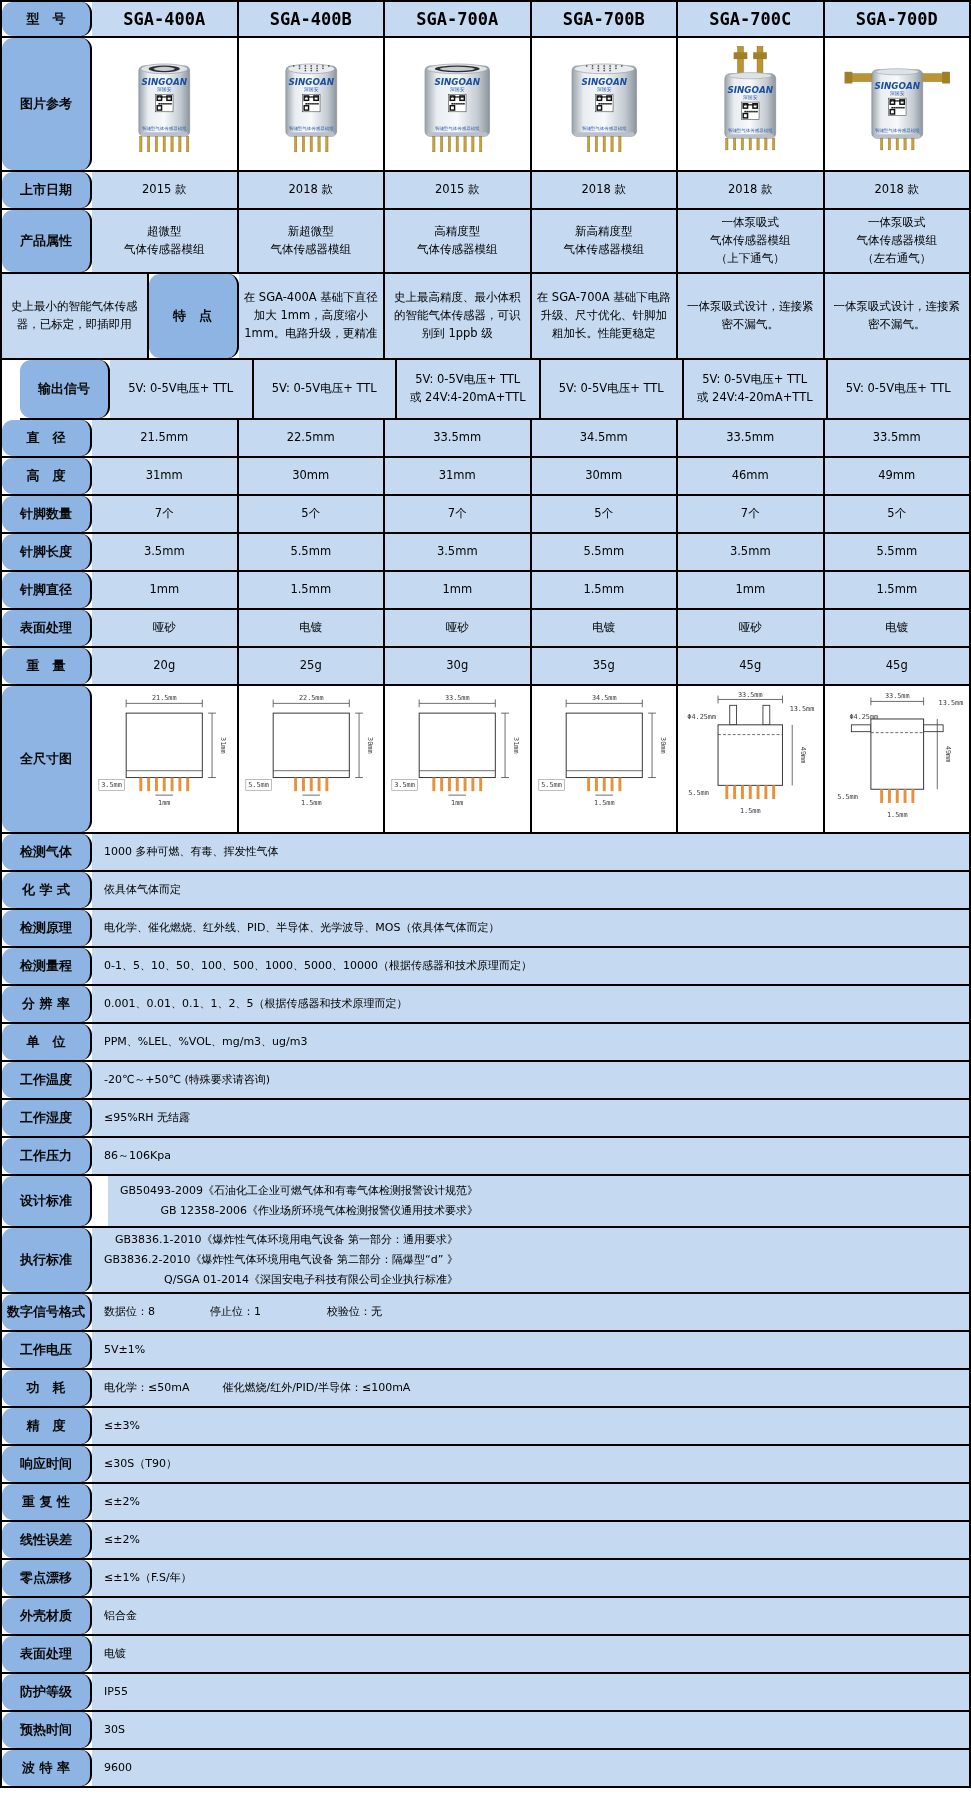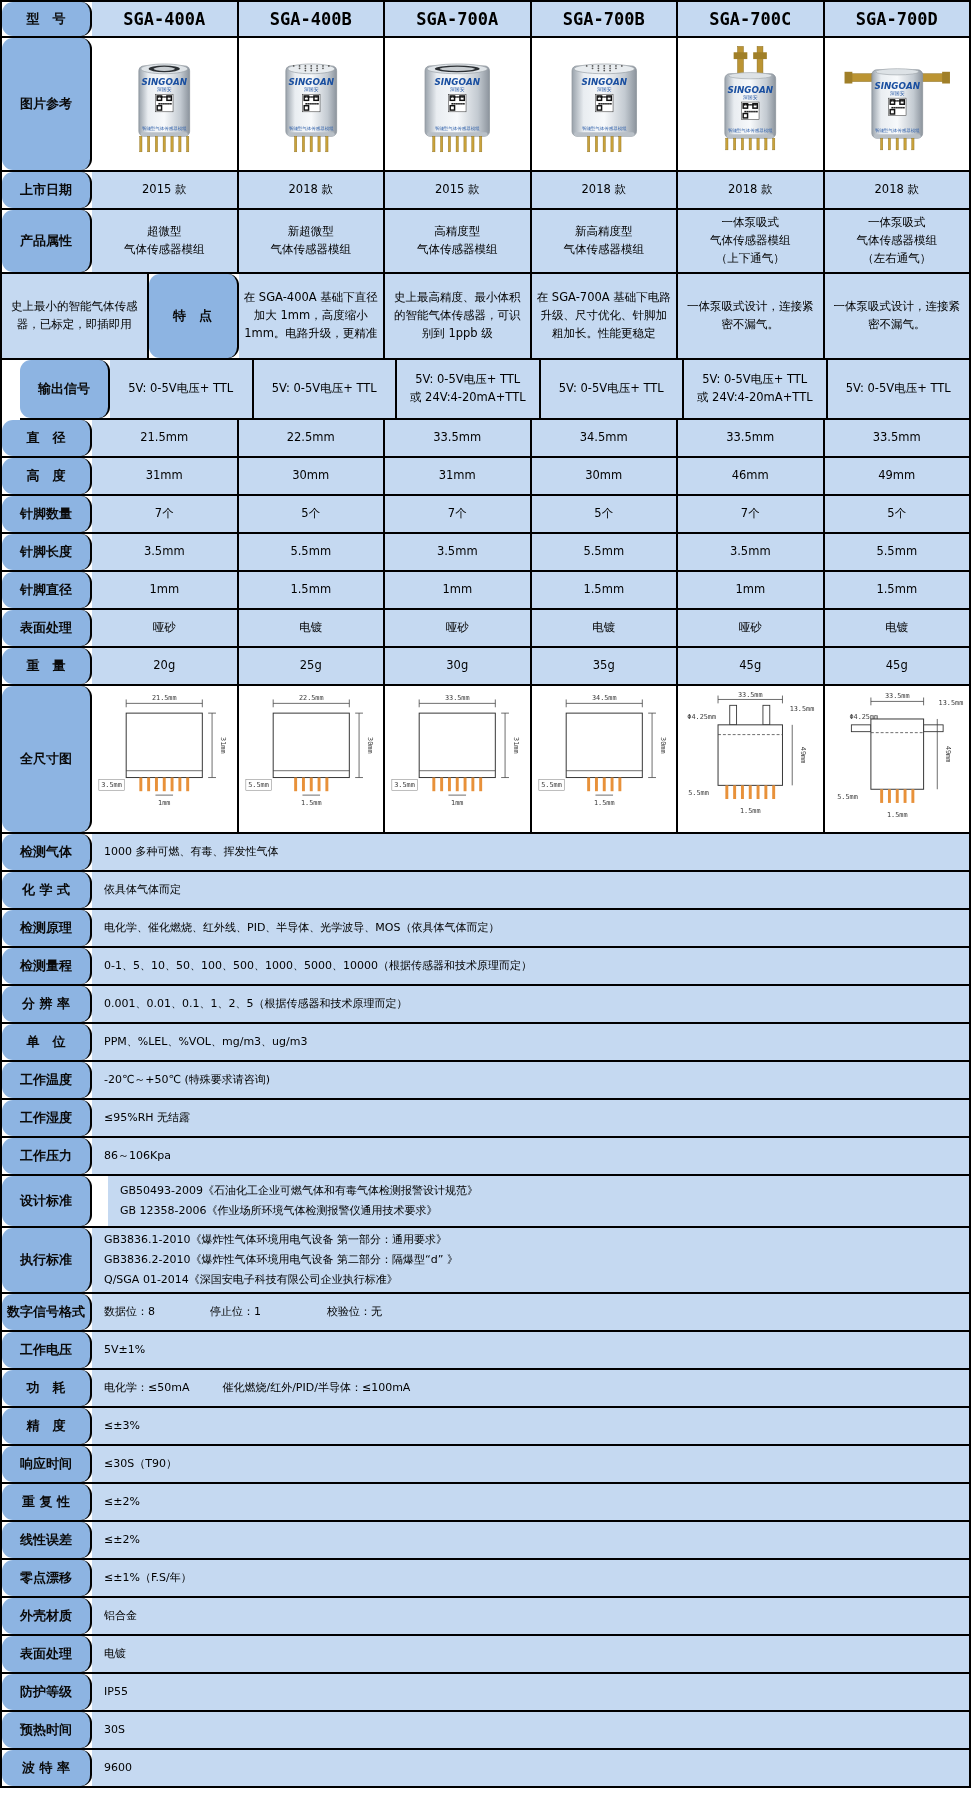--- a/index.html
+++ b/index.html
@@ -45,21 +45,21 @@
   .r-header  { height: 36px; }
   .r-photos  { height: 134px; }
   .r-std     { height: 38px; }
   .r-date    { height: 38px; justify-content: center; }
   .r-attr    { height: 64px; }
   .r-feat    { height: 86px; }
   .r-signal  { height: 60px; margin-left: 18px; }
   .r-diagram { height: 148px; }
   .r-design  { height: 52px; gap: 16px; }
   .r-exec    { height: 66px; }
-  .r-design .value-cell, .r-exec .value-cell { font-size: 11px; line-height: 1.8; }
+  .r-design .value-cell, .r-exec .value-cell { font-size: 11px; line-height: 1.8; text-align: right; }
   .photo-svg, .dg-svg { width: 100%; height: 100%; display: block; }
   .dim {
     font-size: 7px; fill: #3a3a3a;
     font-family: "DejaVu Sans Mono", "Liberation Mono", monospace;
   }
   .brand-txt { font-size: 9px; fill: #1a4fa0; font-weight: bold; font-style: italic; }
   .brand-sub { font-size: 5px; fill: #1a4fa0; }
   .cap-txt   { font-size: 4.6px; fill: #2a5ca8; }
 </style>
 </head>

